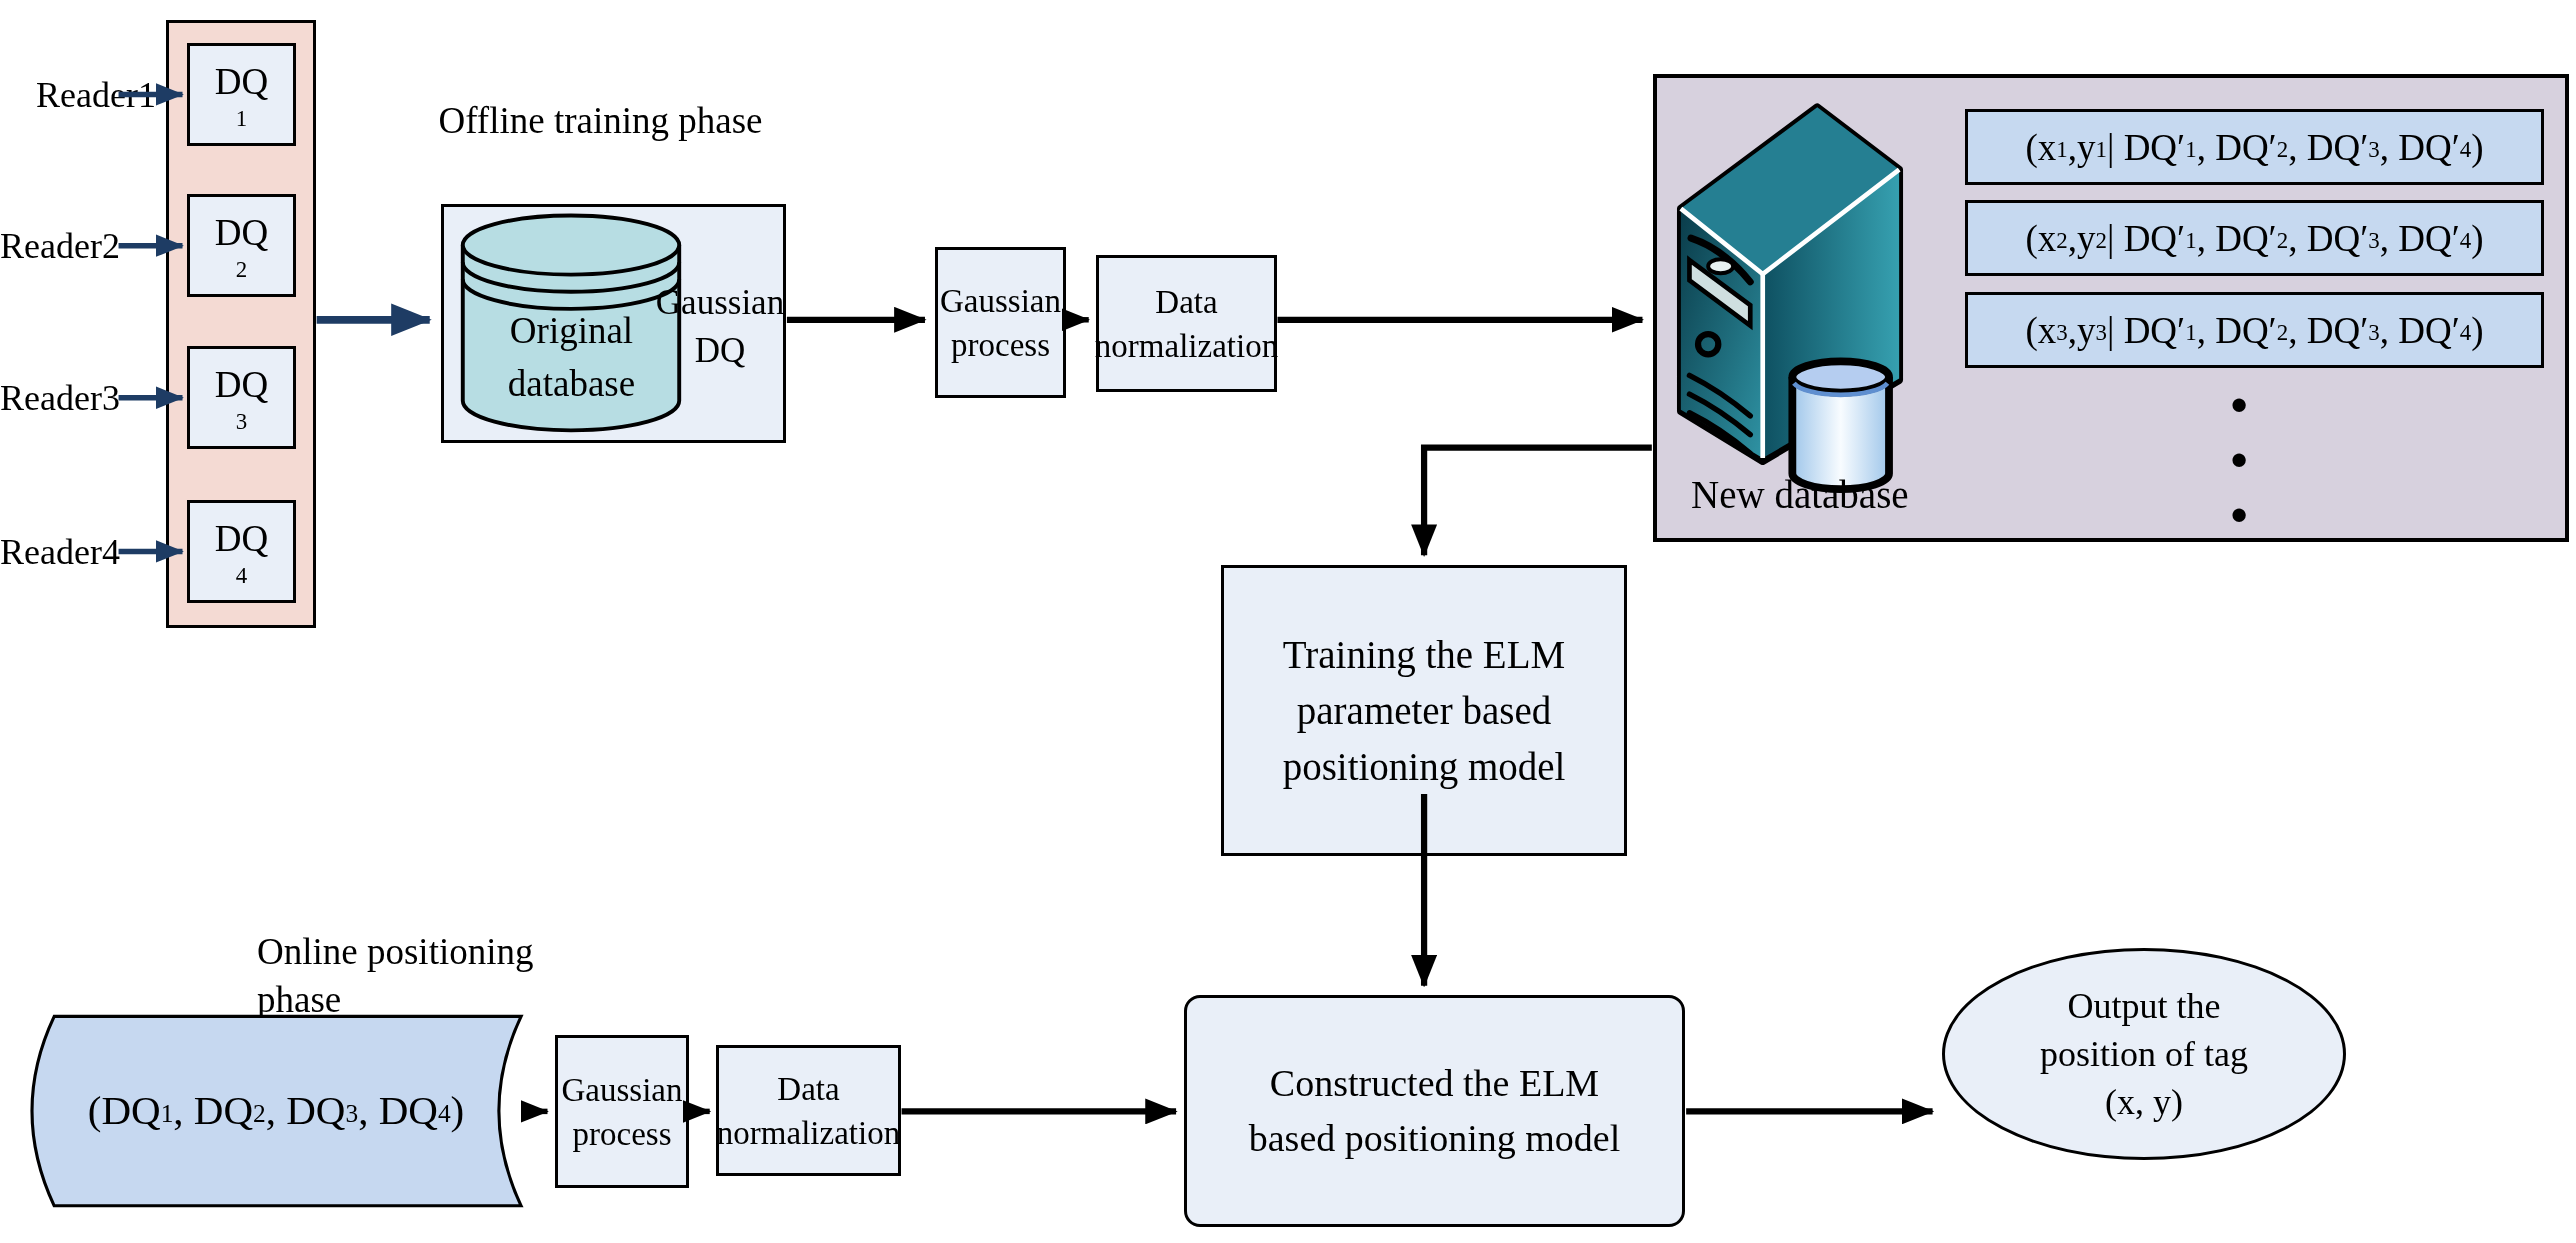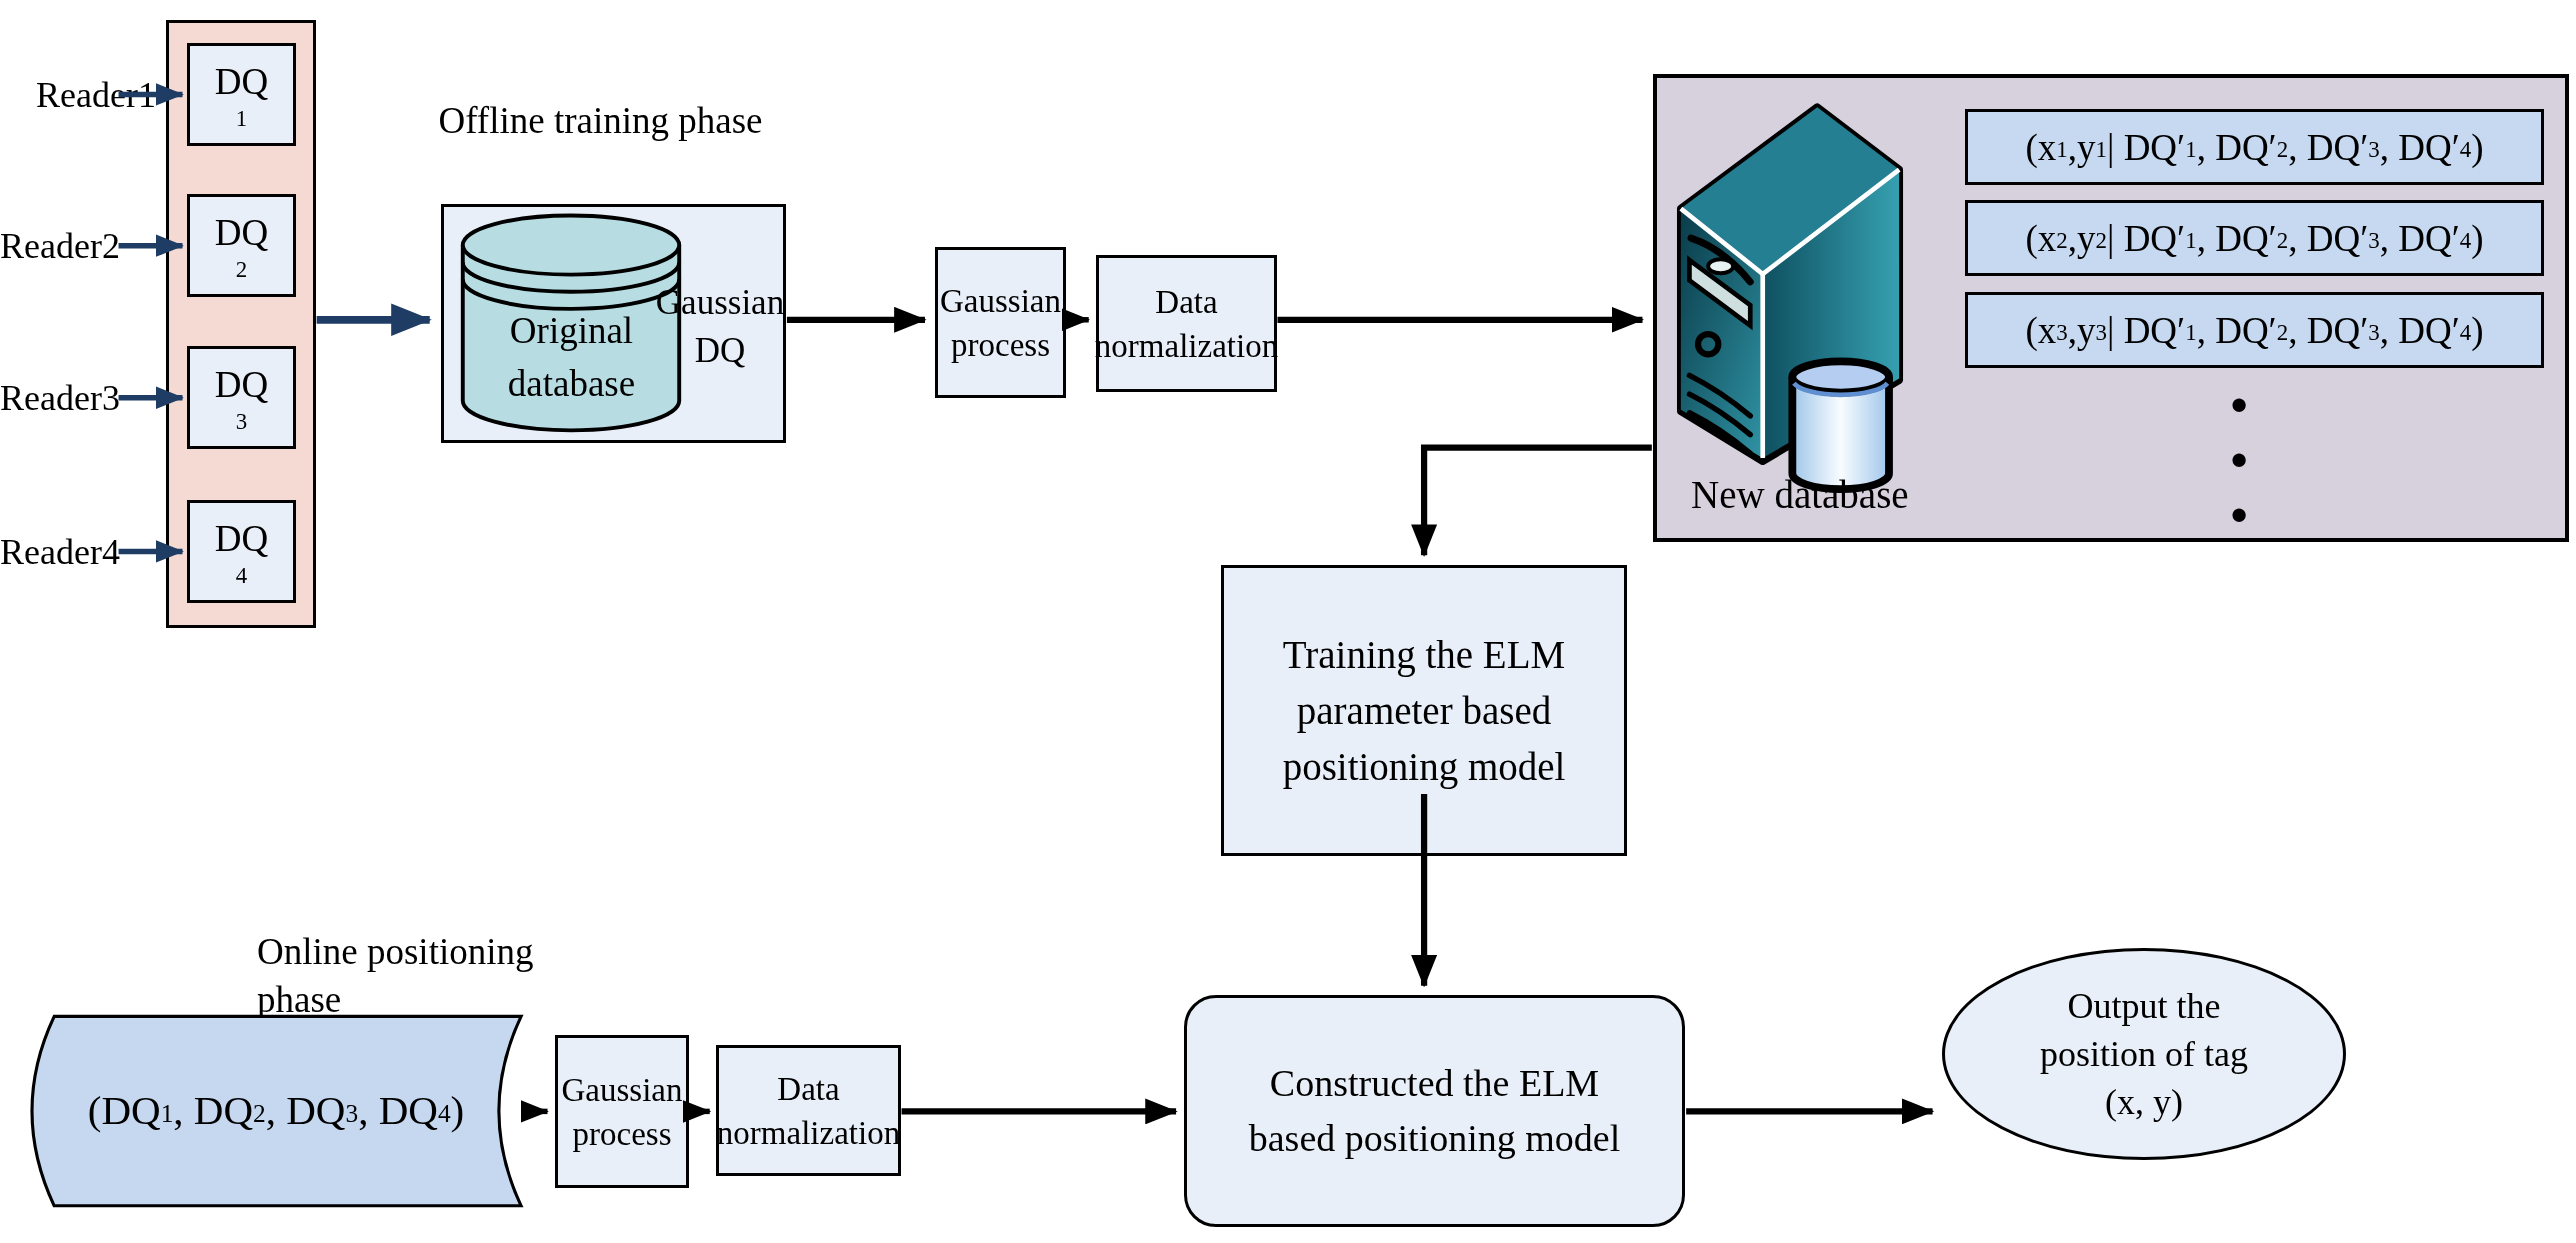--- a/index.html
+++ b/index.html
@@ -216,21 +216,21 @@
 
   <div class="box" style="left:555px;top:1035px;width:134px;height:153px;font-size:33px;line-height:44px;">
     <div>Gaussian</div>
     <div>process</div>
   </div>
   <div class="box" style="left:716px;top:1045px;width:185px;height:131px;font-size:33px;line-height:44px;">
     <div>Data</div>
     <div>normalization</div>
   </div>
 
-  <div class="box" style="left:1184px;top:995px;width:501px;height:232px;border-radius:32px;font-size:38px;line-height:55px;">
+  <div class="box" style="left:1184px;top:995px;width:501px;height:232px;border-radius:16px;font-size:38px;line-height:55px;">
     <div>Constructed the ELM</div>
     <div>based positioning model</div>
   </div>
 
   <div class="box" style="left:1942px;top:948px;width:404px;height:212px;border-radius:50%;font-size:36px;line-height:48px;">
     <div>Output the</div>
     <div>position of tag</div>
     <div>(x, y)</div>
   </div>
 

